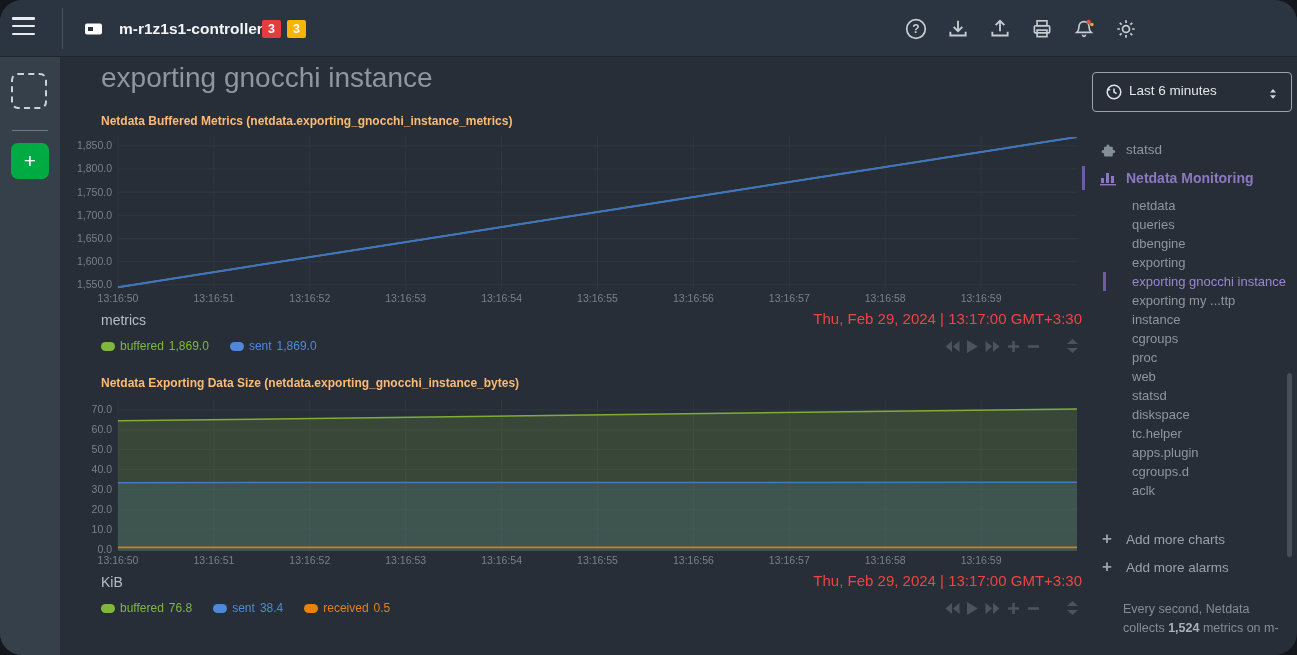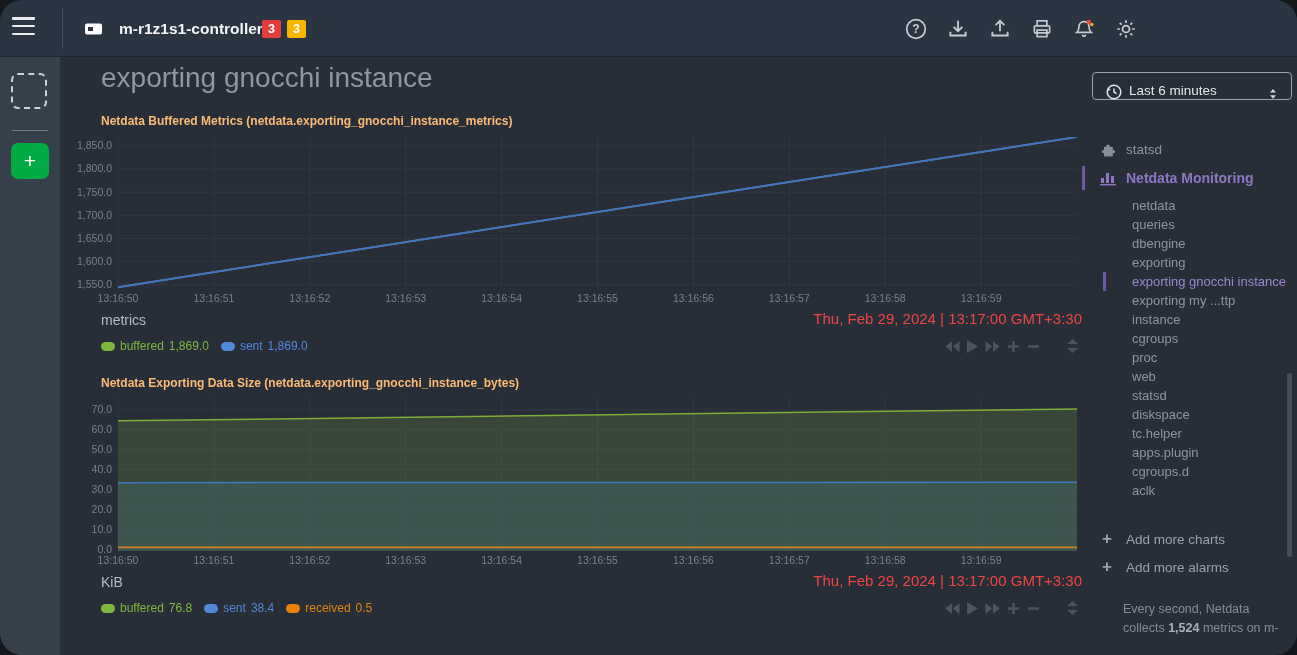--- a/index.html
+++ b/index.html
@@ -28,36 +28,36 @@
   
   #leftrail { position:absolute; left:0; top:57px; width:60px; height:598px; background:#35404b; }
   #dash-slot { position:absolute; left:11px; top:16px; width:36px; height:36px;
     border:2px dashed #ccd2d8; border-radius:7px; cursor:pointer; }
   #rail-divider { position:absolute; left:12px; top:73px; width:36px; height:1px; background:#6e7883; }
   #rail-add { position:absolute; left:11px; top:86px; width:38px; height:36px; background:#00ab44;
     border:none; border-radius:7px; color:#fff; font-size:21px; line-height:34px; cursor:pointer;
     font-family:"Liberation Sans","DejaVu Sans",sans-serif; }
   
   #page-heading { position:absolute; left:101px; top:62px; font-size:28px; font-weight:400; color:#8e97a1; }
-  #timepicker { position:absolute; left:1092px; top:72px; width:200px; height:28px;
+  #timepicker { position:absolute; left:1092px; top:72px; width:200px; height:40px;
     border:1px solid #9aa3ad; border-radius:4px; cursor:pointer; }
   #timepicker .tp-icon { position:absolute; left:11px; top:9px; }
   #timepicker .tp-label { position:absolute; left:36px; top:10px; font-size:13.5px; color:#e3e7ea; }
   #timepicker .tp-caret { position:absolute; right:14px; top:13px; }
   
   .chart-sec { position:absolute; left:60px; width:1022px; }
   #chart-sec-0 { top:114px; } #chart-sec-1 { top:376px; } #chart-sec-2 { top:636px; }
   .chart-title { margin-left:41px; font-size:12px; font-weight:bold; color:#fdba74; height:16px; }
   .chart-svg { display:block; margin-top:7px; }
   svg text { font-family:"Liberation Sans","DejaVu Sans",sans-serif; }
   .chart-foot { position:relative; height:24px; margin-top:3px; }
   .chart-unit { position:absolute; left:41px; top:2px; font-size:14px; color:#b6bdc4; }
   .chart-time { position:absolute; right:0; top:0; font-size:15px; color:#ef4444; }
   .chart-legend { position:relative; height:18px; margin-top:4px; }
-  .lg-entries { position:absolute; left:41px; top:1px; display:flex; gap:12px; }
+  .lg-entries { position:absolute; left:41px; top:1px; display:flex; gap:21px; }
   .lg { display:flex; align-items:center; gap:5px; cursor:pointer; }
   .lg .pill { width:14px; height:9px; border-radius:4.5px; }
   .lg .lg-label, .lg .lg-val { font-size:12px; }
   .ctrls { position:absolute; right:42px; top:2px; display:flex; gap:7px; align-items:center; }
   .ctrls span { cursor:pointer; display:inline-flex; }
   .resize-h { position:absolute; right:4px; top:1px; cursor:pointer; }
   
   #rightbar { position:absolute; left:1100px; top:140px; width:194px; }
   .rb-item { position:relative; height:20px; margin-bottom:6px; padding-left:26px;
     font-size:13.5px; color:#8d96a0; line-height:20px; cursor:pointer; white-space:nowrap; }

